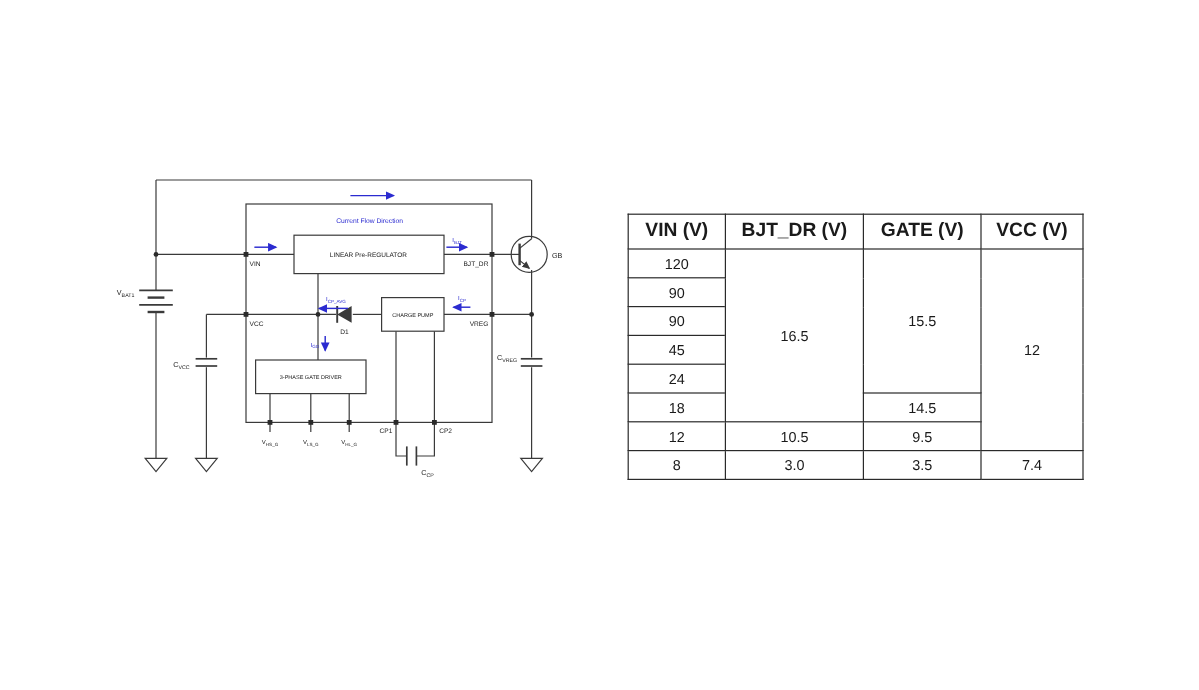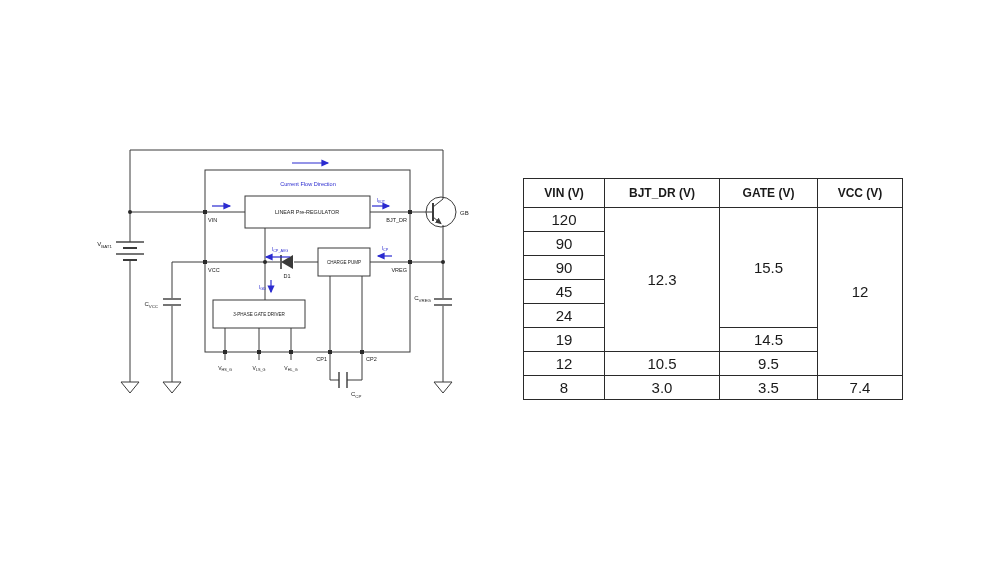--- a/index.html
+++ b/index.html
@@ -14,22 +14,22 @@
   #circuit-svg .blue { fill:#2b2bd0; }
 
   .volt-table {
     position:absolute; left:523px; top:178px;
     border-collapse:collapse; table-layout:fixed; background:#fff;
   }
   .volt-table th, .volt-table td {
     border:1px solid #2a2a2a; text-align:center; vertical-align:middle;
     color:#1a1a1a; padding:0;
   }
-  .volt-table th { font-size:12px; font-weight:bold; height:29px; }
-  .volt-table td { font-size:15px; height:24px; }
+  .volt-table th { font-size:16px; font-weight:bold; height:29px; }
+  .volt-table td { font-size:12px; height:24px; }
 </style>
 </head>
 <body>
 
 <div id="canvas">
 
   <svg id="circuit-svg" width="999" height="575" viewBox="0 0 999 575">
     <defs>
       <marker id="mb" markerWidth="7" markerHeight="7" refX="5.5" refY="3" orient="auto">
         <path d="M0,0 L6.5,3 L0,6 Z" fill="#2b2bd0"></path>
@@ -206,38 +206,38 @@
       <tr>
         <th>VIN (V)</th>
         <th>BJT_DR (V)</th>
         <th>GATE (V)</th>
         <th>VCC (V)</th>
       </tr>
     </thead>
     <tbody>
       <tr>
         <td>120</td>
-        <td rowspan="6">12.3</td>
+        <td rowspan="6">16.5</td>
         <td rowspan="5">15.5</td>
         <td rowspan="7">12</td>
       </tr>
       <tr>
         <td>90</td>
       </tr>
       <tr>
         <td>90</td>
       </tr>
       <tr>
         <td>45</td>
       </tr>
       <tr>
         <td>24</td>
       </tr>
       <tr>
-        <td>19</td>
+        <td>18</td>
         <td>14.5</td>
       </tr>
       <tr>
         <td>12</td>
         <td>10.5</td>
         <td>9.5</td>
       </tr>
       <tr>
         <td>8</td>
         <td>3.0</td>

